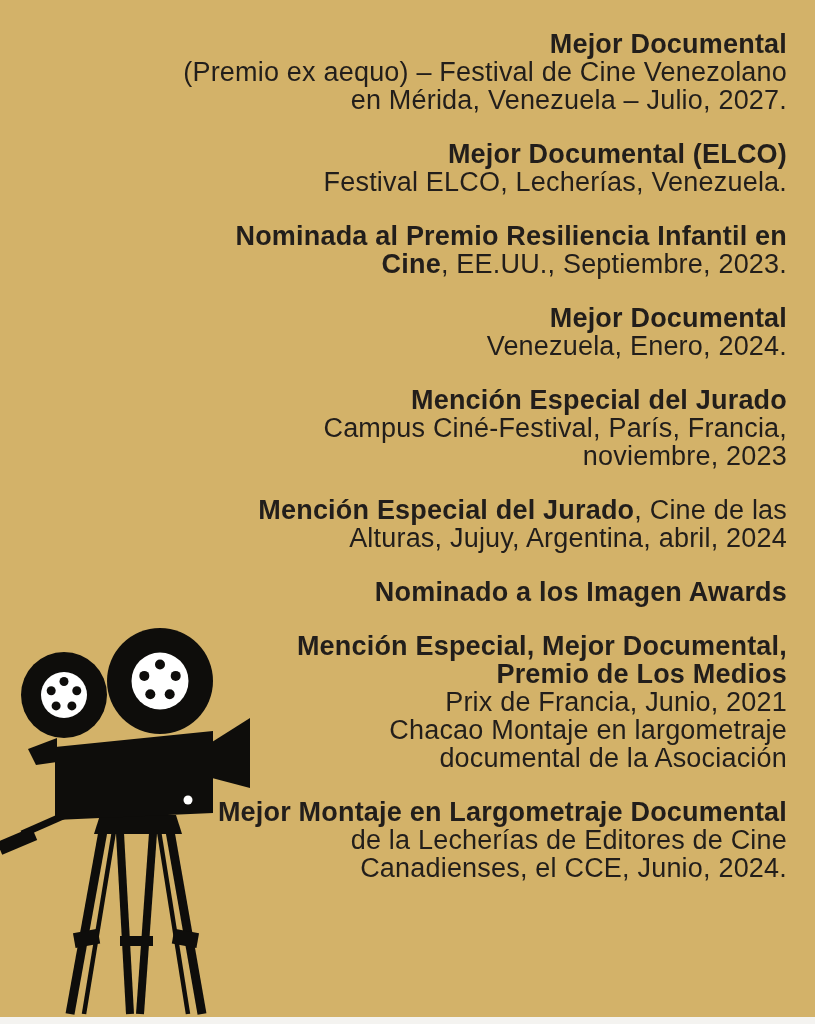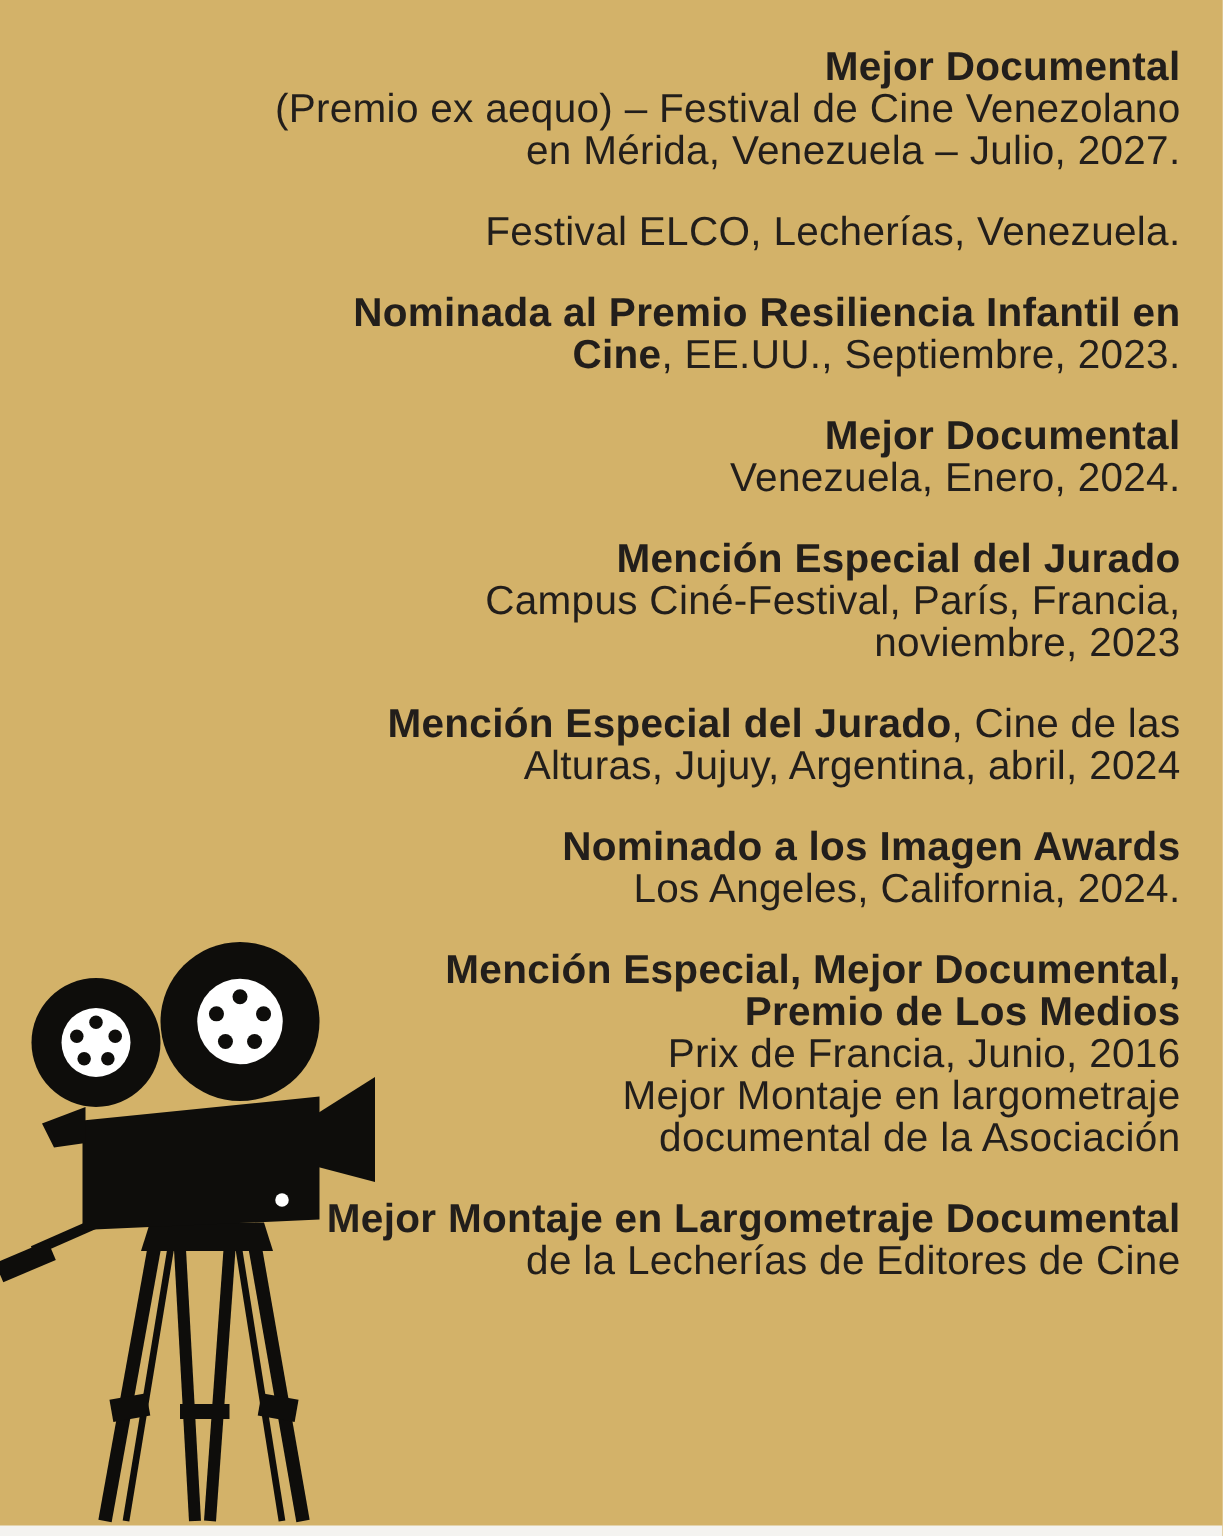--- a/index.html
+++ b/index.html
@@ -47,20 +47,21 @@
 
 <div class="poster">
 
   <div class="awards">
       <div class="award-block">
         <div class="award-line"><span class="seg bold">Mejor Documental</span></div>
         <div class="award-line"><span class="seg">(Premio ex aequo) – Festival de Cine Venezolano</span></div>
         <div class="award-line"><span class="seg">en Mérida, Venezuela – Julio, 2027.</span></div>
       </div>
       <div class="award-block">
+        <div class="award-line"><span class="seg bold">Mejor Documental (ELCO)</span></div>
         <div class="award-line"><span class="seg">Festival ELCO, Lecherías, Venezuela.</span></div>
       </div>
       <div class="award-block">
         <div class="award-line"><span class="seg bold">Nominada al Premio Resiliencia Infantil en</span></div>
         <div class="award-line"><span class="seg bold">Cine</span><span class="seg">, EE.UU., Septiembre, 2023.</span></div>
       </div>
       <div class="award-block">
         <div class="award-line"><span class="seg bold">Mejor Documental</span></div>
         <div class="award-line"><span class="seg">Venezuela, Enero, 2024.</span></div>
       </div>
@@ -68,32 +69,32 @@
         <div class="award-line"><span class="seg bold">Mención Especial del Jurado</span></div>
         <div class="award-line"><span class="seg">Campus Ciné-Festival, París, Francia,</span></div>
         <div class="award-line"><span class="seg">noviembre, 2023</span></div>
       </div>
       <div class="award-block">
         <div class="award-line"><span class="seg bold">Mención Especial del Jurado</span><span class="seg">, Cine de las</span></div>
         <div class="award-line"><span class="seg">Alturas, Jujuy, Argentina, abril, 2024</span></div>
       </div>
       <div class="award-block">
         <div class="award-line"><span class="seg bold">Nominado a los Imagen Awards</span></div>
-        <div class="award-line"><span class="seg">Los Angeles, California, 2024.</span></div>
       </div>
       <div class="award-block">
         <div class="award-line"><span class="seg bold">Mención Especial, Mejor Documental,</span></div>
         <div class="award-line"><span class="seg bold">Premio de Los Medios</span></div>
-        <div class="award-line"><span class="seg">Prix de Francia, Junio, 2016</span></div>
-        <div class="award-line"><span class="seg">Mejor Montaje en largometraje</span></div>
+        <div class="award-line"><span class="seg">Prix de Francia, Junio, 2021</span></div>
+        <div class="award-line"><span class="seg">Chacao Montaje en largometraje</span></div>
         <div class="award-line"><span class="seg">documental de la Asociación</span></div>
       </div>
       <div class="award-block">
         <div class="award-line"><span class="seg bold">Mejor Montaje en Largometraje Documental</span></div>
         <div class="award-line"><span class="seg">de la Lecherías de Editores de Cine</span></div>
+        <div class="award-line"><span class="seg">Canadienses, el CCE, Junio, 2024.</span></div>
       </div>
     </div>
 
   <svg class="camera-svg" viewBox="0 0 260 392" xmlns="http://www.w3.org/2000/svg">
     <g stroke="#0e0d0b" fill="#0e0d0b">
 
       <line x1="120" y1="205" x2="130" y2="386" stroke-width="8"></line>
       <line x1="153" y1="205" x2="140" y2="386" stroke-width="8"></line>
       <rect x="120" y="308" width="33" height="10" stroke="none"></rect>
 

